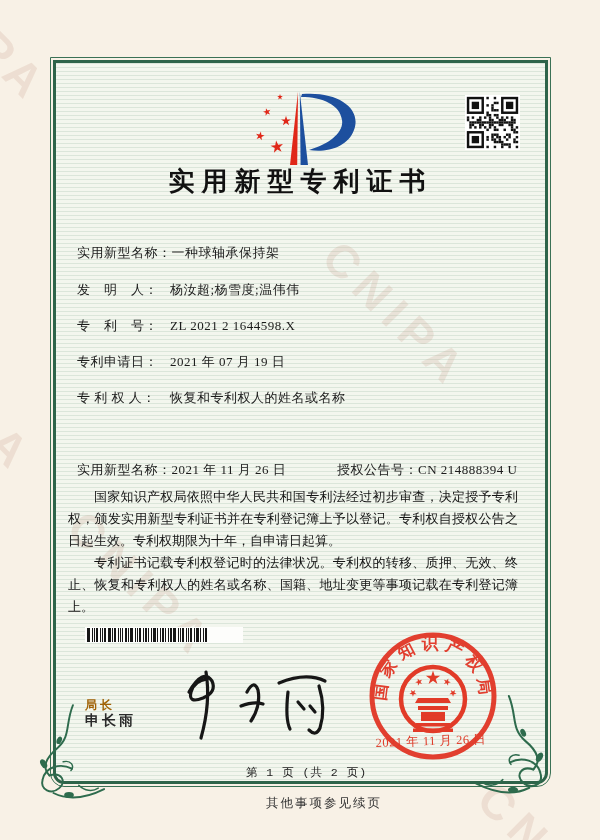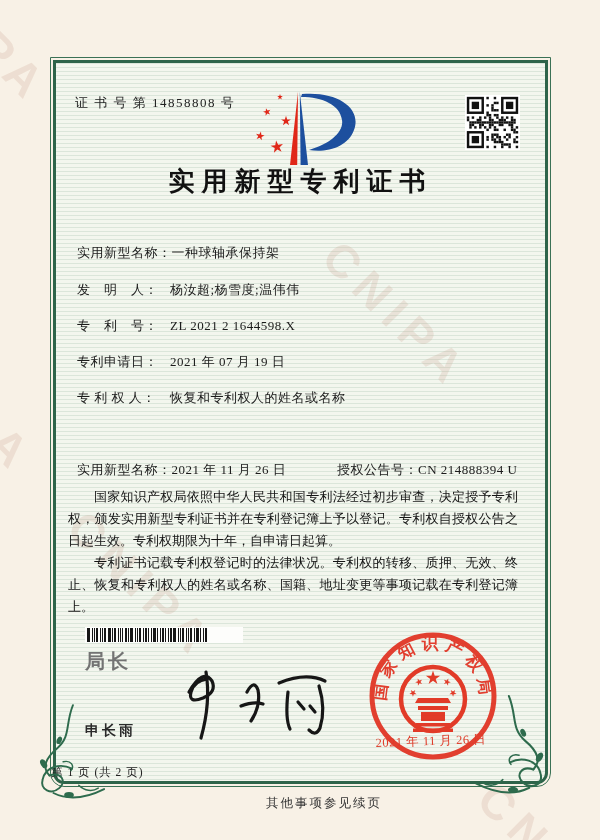--- a/index.html
+++ b/index.html
@@ -45,25 +45,25 @@
   .field-row{position:absolute;left:26px;white-space:nowrap;font-size:13px;color:#1b1b1b;}
   .field-label{display:inline-block;min-width:93px;letter-spacing:0.5px;}
   .field-value{letter-spacing:0.5px;text-align:right;}
   .pair2{position:absolute;left:260px;top:0;white-space:nowrap;}
   .paras{
     position:absolute;left:17px;top:428px;width:450px;
     font-size:13px;line-height:22px;color:#141414;text-align:justify;
   }
   .paras p{margin:0;text-indent:2em;}
   .barcode{position:absolute;left:34px;top:569px;width:158px;height:16px;}
-  .officer-title{position:absolute;left:34px;top:590px;font-family:"Liberation Sans","DejaVu Sans",sans-serif;font-weight:bold;font-size:20px;letter-spacing:3px;color:#737373;}
-  .officer-name{position:absolute;left:34px;top:654px;font-family:"Liberation Sans","DejaVu Sans",sans-serif;font-weight:bold;font-size:14px;letter-spacing:3px;color:#2a2a2a;margin-top:10px;}
+  .officer-title{position:absolute;left:34px;top:639px;font-family:"Liberation Sans","DejaVu Sans",sans-serif;font-weight:bold;font-size:12px;letter-spacing:3px;color:#a16207;}
+  .officer-name{position:absolute;left:34px;top:654px;font-family:"Liberation Sans","DejaVu Sans",sans-serif;font-weight:bold;font-size:14px;letter-spacing:3px;color:#2a2a2a;}
   .signature{position:absolute;left:108px;top:596px;width:185px;height:95px;}
   .seal{position:absolute;left:307px;top:563px;width:150px;height:150px;mix-blend-mode:multiply;}
-  .page-info{position:absolute;left:0;right:0;top:707px;font-size:11.5px;letter-spacing:1px;color:#222;}
+  .page-info{position:absolute;left:12px;right:0;top:707px;text-align:center;font-size:11.5px;letter-spacing:1px;color:#222;font-family:Liberation Mono, monospace;}
   .flourish{position:absolute;z-index:3;pointer-events:none;}
   .flourish.left{left:30px;top:702px;width:78px;height:104px;}
   .flourish.right{left:472px;top:694px;width:82px;height:106px;transform:scaleX(-1);}
   .note{position:absolute;left:0;right:0;top:795px;z-index:2;text-align:center;font-size:12.5px;letter-spacing:2px;color:#333;margin-left:48px;}
 </style>
 </head>
 <body>
 
 <svg width="0" height="0" style="position:absolute">
   <defs>
@@ -84,21 +84,20 @@
 <div class="wm" style="left:-70px;top:-55px">CNIPA</div>
 <div class="wm" style="left:350px;top:230px">CNIPA</div>
 <div class="wm" style="left:-85px;top:315px">CNIPA</div>
 <div class="wm" style="left:95px;top:500px">CNIPA</div>
 <div class="wm" style="left:505px;top:772px">CNIPA</div>
 
 <div class="frame">
   <div class="frame-inner"></div>
 
   <div class="content">
-    <div class="cert-no">证 书 号 第 14858808 号</div>
 
     <svg class="logo" viewBox="0 0 132 94">
       <g fill="#e02718">
         <use href="#st" transform="translate(41,13) scale(0.30)"></use>
         <use href="#st" transform="translate(28,28) scale(0.40) rotate(-15)"></use>
         <use href="#st" transform="translate(47,37) scale(0.52)"></use>
         <use href="#st" transform="translate(21,52) scale(0.46) rotate(12)"></use>
         <use href="#st" transform="translate(38,63) scale(0.66) rotate(-8)"></use>
       </g>
       <path d="M59,8 L51,81 L58.2,81 Z" fill="#e02718"></path>

